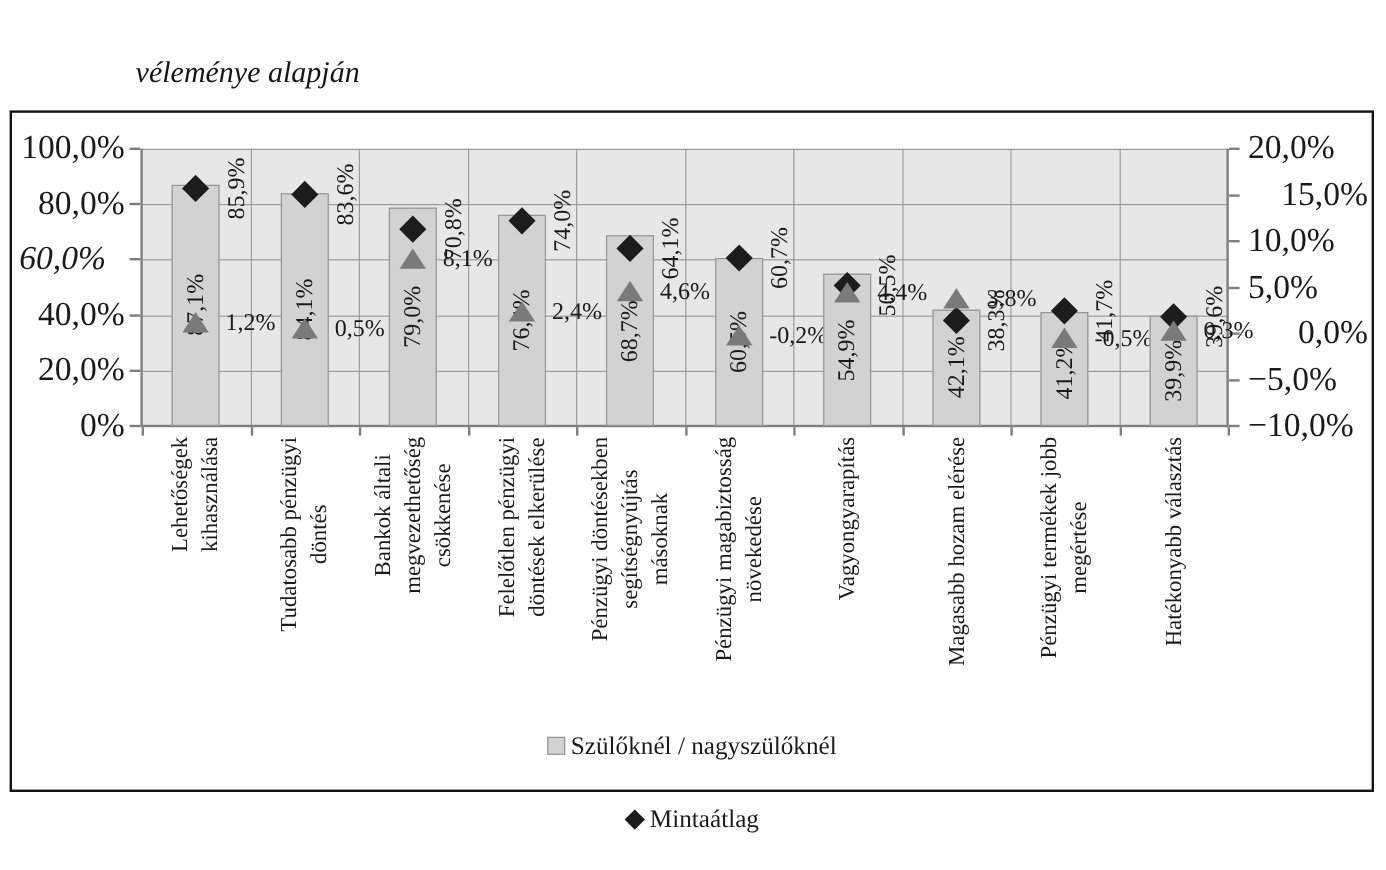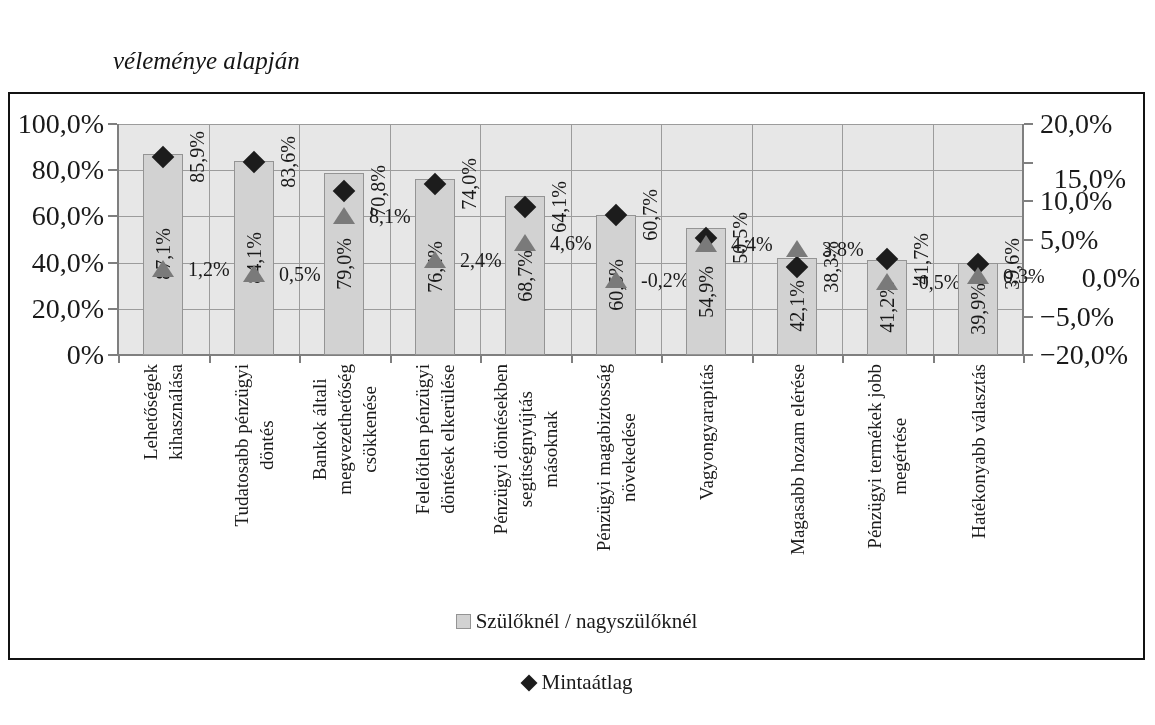--- a/index.html
+++ b/index.html
@@ -43,41 +43,41 @@
       <div style="left: 832px; top: 30px; width: 1px; height: 231px; background: rgb(156, 156, 156);"></div>
       <div style="left: 923px; top: 30px; width: 1px; height: 231px; background: rgb(156, 156, 156);"></div>
       <div style="left: 107px; top: 30px; width: 2px; height: 232px; background: rgb(127, 127, 127);"></div>
       <div style="left: 1012px; top: 30px; width: 2px; height: 232px; background: rgb(127, 127, 127);"></div>
       <div style="left: 108px; top: 260px; width: 905px; height: 2px; background: rgb(127, 127, 127);"></div>
       <div style="left: 98px; top: 29px; width: 9px; height: 2px; background: rgb(127, 127, 127);"></div>
       <div class="axis-label" style="left: 6px; top: 17px; width: 88px; text-align: right;">100,0%</div>
       <div style="left: 98px; top: 75px; width: 9px; height: 2px; background: rgb(127, 127, 127);"></div>
       <div class="axis-label" style="left: 6px; top: 63px; width: 88px; text-align: right;">80,0%</div>
       <div style="left: 98px; top: 121px; width: 9px; height: 2px; background: rgb(127, 127, 127);"></div>
-      <div class="axis-label" style="left: 6px; top: 109px; width: 88px; text-align: right;">60,0%</div>
+      <div class="axis-label" style="left: 6px; top: 109px; width: 88px; text-align: left; font-style: italic;">60,0%</div>
       <div style="left: 98px; top: 168px; width: 9px; height: 2px; background: rgb(127, 127, 127);"></div>
       <div class="axis-label" style="left: 6px; top: 156px; width: 88px; text-align: right;">40,0%</div>
       <div style="left: 98px; top: 214px; width: 9px; height: 2px; background: rgb(127, 127, 127);"></div>
       <div class="axis-label" style="left: 6px; top: 202px; width: 88px; text-align: right;">20,0%</div>
       <div style="left: 98px; top: 260px; width: 9px; height: 2px; background: rgb(127, 127, 127);"></div>
       <div class="axis-label" style="left: 6px; top: 248px; width: 88px; text-align: right;">0%</div>
       <div style="left: 1014px; top: 29px; width: 9px; height: 2px; background: rgb(127, 127, 127);"></div>
       <div class="axis-label" style="left: 1030px; top: 17px; width: 100px; text-align: left;">20,0%</div>
       <div style="left: 1014px; top: 68px; width: 9px; height: 2px; background: rgb(127, 127, 127);"></div>
-      <div class="axis-label" style="left: 1030px; top: 72px; width: 100px; text-align: center;">15,0%</div>
+      <div class="axis-label" style="left: 1030px; top: 56px; width: 100px; text-align: right;">15,0%</div>
       <div style="left: 1014px; top: 106px; width: 9px; height: 2px; background: rgb(127, 127, 127);"></div>
       <div class="axis-label" style="left: 1030px; top: 94px; width: 100px; text-align: left;">10,0%</div>
       <div style="left: 1014px; top: 145px; width: 9px; height: 2px; background: rgb(127, 127, 127);"></div>
       <div class="axis-label" style="left: 1030px; top: 133px; width: 100px; text-align: left;">5,0%</div>
       <div style="left: 1014px; top: 183px; width: 9px; height: 2px; background: rgb(127, 127, 127);"></div>
       <div class="axis-label" style="left: 1030px; top: 171px; width: 100px; text-align: right;">0,0%</div>
       <div style="left: 1014px; top: 222px; width: 9px; height: 2px; background: rgb(127, 127, 127);"></div>
       <div class="axis-label" style="left: 1030px; top: 210px; width: 100px; text-align: left;">−5,0%</div>
       <div style="left: 1014px; top: 260px; width: 9px; height: 2px; background: rgb(127, 127, 127);"></div>
-      <div class="axis-label" style="left: 1030px; top: 248px; width: 100px; text-align: left;">−20,0%</div>
+      <div class="axis-label" style="left: 1030px; top: 248px; width: 100px; text-align: left;">−10,0%</div>
       <div style="left: 108px; top: 262px; width: 2px; height: 7px; background: rgb(127, 127, 127);"></div>
       <div style="left: 199px; top: 262px; width: 2px; height: 7px; background: rgb(127, 127, 127);"></div>
       <div style="left: 289px; top: 262px; width: 2px; height: 7px; background: rgb(127, 127, 127);"></div>
       <div style="left: 380px; top: 262px; width: 2px; height: 7px; background: rgb(127, 127, 127);"></div>
       <div style="left: 470px; top: 262px; width: 2px; height: 7px; background: rgb(127, 127, 127);"></div>
       <div style="left: 561px; top: 262px; width: 2px; height: 7px; background: rgb(127, 127, 127);"></div>
       <div style="left: 651px; top: 262px; width: 2px; height: 7px; background: rgb(127, 127, 127);"></div>
       <div style="left: 742px; top: 262px; width: 2px; height: 7px; background: rgb(127, 127, 127);"></div>
       <div style="left: 832px; top: 262px; width: 2px; height: 7px; background: rgb(127, 127, 127);"></div>
       <div style="left: 923px; top: 262px; width: 2px; height: 7px; background: rgb(127, 127, 127);"></div>

